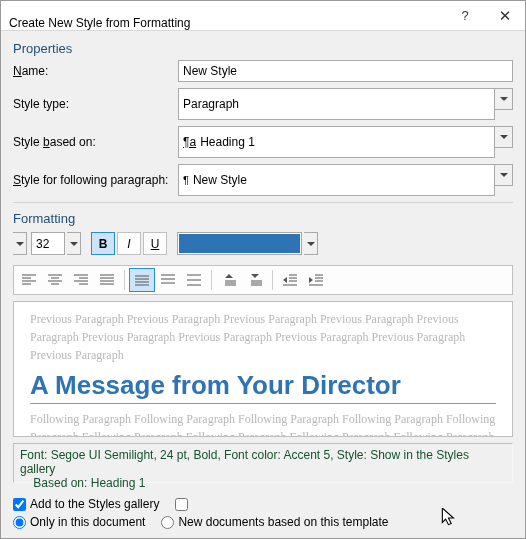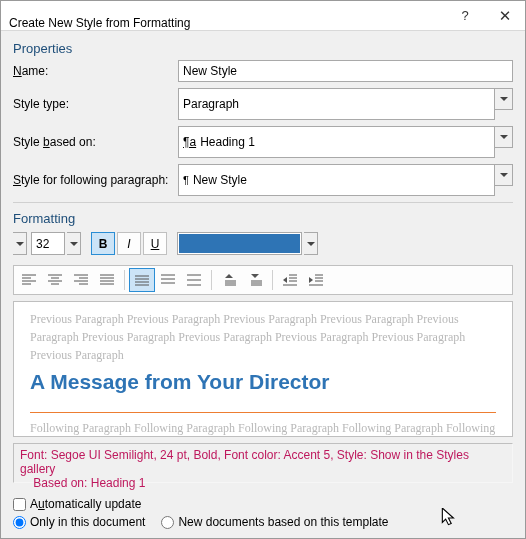--- a/index.html
+++ b/index.html
@@ -31,23 +31,23 @@
 .tb-btn.und { text-decoration: underline; }
 .colorbtn { width: 125px; height: 23px; border: 1px solid #a9a9a9; background: #fff; display: flex; align-items: center; padding: 1px; }
 .colorsw { flex: 1; height: 100%; background: #2e74b5; }
 .fmt-toolbar2 { margin-top: 10px; border: 1px solid #c0c0c0; background: #fdfdfd; padding: 2px; display: flex; align-items: center; gap: 0; }
 .ic-btn { width: 26px; height: 24px; display: flex; align-items: center; justify-content: center; border: 1px solid transparent; }
 .ic-btn.active { background: #cce4f7; border-color: #2a8dd4; }
 .sep { width: 1px; height: 20px; background: #d0d0d0; margin: 0 4px; }
 .preview { margin-top: 6px; border: 1px solid #bfbfbf; background: #fff; height: 136px; overflow: hidden; }
 .preview-inner { transform-origin: top left; padding: 8px 16px; }
 .ghost { color: #b8b8b8; font-family: "Times New Roman", serif; font-size: 12px; line-height: 1.5; }
-.sample-heading { color: #2e74b5; font-family: "Segoe UI Semilight","Segoe UI",sans-serif; font-weight: 600; font-size: 21px; margin: 6px 0 18px 0; }
+.sample-heading { color: #2e74b5; font-family: "Segoe UI Semilight","Segoe UI",sans-serif; font-weight: 600; font-size: 26px; margin: 6px 0 2px 0; }
 .sample-underline { height: 1px; background: #ed7d31; margin-bottom: 6px; }
-.desc { margin-top: 6px; border: none; background: transparent; padding: 4px 6px; font-size: 12px; line-height: 14px; color: #be185d; border-top: 1px solid #bfbfbf; border-left: 1px solid #bfbfbf; border-right: 1px solid #f6f6f6; border-bottom: 1px solid #f6f6f6; height: 40px; }
+.desc { margin-top: 6px; border: none; background: transparent; padding: 4px 6px; font-size: 12px; line-height: 14px; color: #14532d; border-top: 1px solid #bfbfbf; border-left: 1px solid #bfbfbf; border-right: 1px solid #f6f6f6; border-bottom: 1px solid #f6f6f6; height: 40px; }
 .bottom-opts { margin-top: 14px; }
 .chkrow { display: flex; align-items: center; gap: 16px; margin-bottom: 4px; }
 .chk { display: flex; align-items: center; gap: 4px; }
 .chk input { margin: 0; }
 .radio { display: flex; align-items: center; gap: 4px; }
 .radio input { margin: 0; }
 .btnrow { display: flex; align-items: flex-end; margin-top: 24px; }
 .fmtbtn { width: 74px; height: 24px; border: 1px solid #adadad; background: #e1e1e1; display: flex; align-items: center; justify-content: center; gap: 3px; }
 .spacer { flex: 1; }
 .dlgbtn { width: 74px; height: 24px; border: 1px solid #adadad; background: #e1e1e1; display: flex; align-items: center; justify-content: center; margin-left: 8px; }
@@ -253,22 +253,25 @@
     </div>
 
     <div class="desc">
       <div>Font: Segoe UI Semilight, 24 pt, Bold, Font color: Accent 5, Style: Show in the Styles gallery</div>
       <div style="white-space:pre">    Based on: Heading 1</div>
     </div>
 
     <div class="bottom-opts">
       <div class="chkrow">
         <label class="chk">
+          <input type="checkbox" checked="" style="">
+          <span>Add to the Styles gallery</span>
+        </label>
+        <label class="chk">
           <input type="checkbox" style="">
-          <span><span class="hotkey" style="text-decoration:none">A</span><span style="text-decoration:underline">u</span>tomatically update</span>
         </label>
       </div>
       <div class="chkrow">
         <label class="radio">
           <input type="radio" name="scope" checked="" style="">
           <span>Only in this document</span>
         </label>
         <label class="radio">
           <input type="radio" name="scope" style="">
           <span>New documents based on this template</span>

